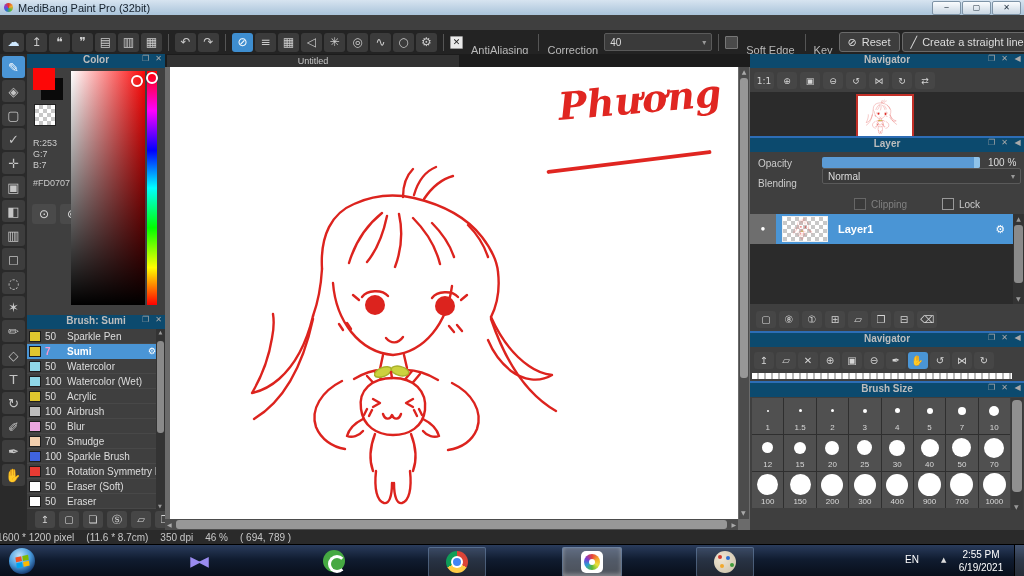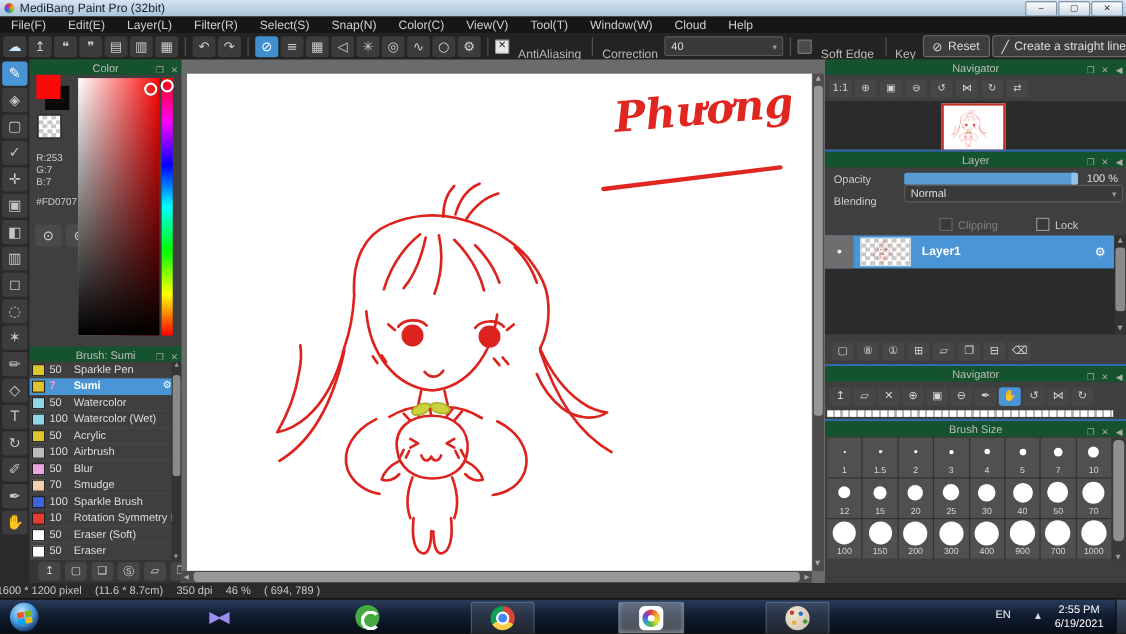--- a/index.html
+++ b/index.html
@@ -41,21 +41,21 @@
 
   
   .toolstrip{position:absolute;top:54px;left:0;width:27px;bottom:46px;background:#2a2a2a;
     display:flex;flex-direction:column;align-items:center;padding-top:2px;gap:2px;}
   .ts-btn{width:23px;height:22px;background:#3d3d3d;border-radius:3px;flex:none;color:#c5c5c5;
     font-size:13px;display:flex;align-items:center;justify-content:center;}
   .ts-btn.selected{background:#4a95d5;color:#fff;}
 
   
   .panel{position:absolute;background:#3f3f3f;}
-  .phead{height:14px;background:#14532d;display:flex;align-items:flex-end;font-size:10px;color:#bdbdbd;}
+  .phead{height:14px;background:#0c4a6e;display:flex;align-items:flex-start;font-size:10px;color:#bdbdbd;font-weight:bold;}
   .phead .ptitle{flex:1;text-align:center;}
   .phead .picon{width:13px;text-align:center;font-size:8px;color:#aaa;}
   .phead .spacer{width:26px;}
   .phead .spacer3{width:39px;}
   .splitter{position:absolute;left:0;right:0;bottom:0;height:2px;background:#2d6db5;}
 
   
   #colorpanel{left:27px;top:54px;width:138px;height:261px;}
   .sw-black{position:absolute;left:14px;top:24px;width:22px;height:22px;background:#0a0a0a;}
   .sw-red{position:absolute;left:6px;top:14px;width:22px;height:22px;}
@@ -192,47 +192,20 @@
   <div class="titlebar">
     <span class="app-ico"></span>
     <span>MediBang Paint Pro (32bit)</span>
     <div class="win-controls">
       <div class="win-btn ico">‒</div>
       <div class="win-btn ico">▢</div>
       <div class="win-btn ico">✕</div>
     </div>
   </div>
 
-  <div class="menubar">
-
-      <div class="menu-item">File(F)</div>
-
-      <div class="menu-item">Edit(E)</div>
-
-      <div class="menu-item">Layer(L)</div>
-
-      <div class="menu-item">Filter(R)</div>
-
-      <div class="menu-item">Select(S)</div>
-
-      <div class="menu-item">Snap(N)</div>
-
-      <div class="menu-item">Color(C)</div>
-
-      <div class="menu-item">View(V)</div>
-
-      <div class="menu-item">Tool(T)</div>
-
-      <div class="menu-item">Window(W)</div>
-
-      <div class="menu-item">Cloud</div>
-
-      <div class="menu-item">Help</div>
-
-  </div>
 
   <div class="toolbar">
 
       <div class="tb-btn accent">
         <span class="ico">☁</span>
       </div>
 
       <div class="tb-btn">
         <span class="ico">↥</span>
       </div>
@@ -560,20 +533,23 @@
         </div>
 
         <div class="sm-btn">
           <span class="ico">❐</span>
         </div>
 
     </div>
   </div>
 
   <div class="canvas-area">
+    <div class="tabbar">
+      <div class="tab">Untitled</div>
+    </div>
     <div class="page">
       <svg width="568" height="452" viewBox="0 0 568 452">
         <g id="charart" stroke="#dc231e" stroke-width="2.4" fill="none" stroke-linecap="round" stroke-linejoin="round">
           <path d="M233,130 C233,118 237,108 243,102"></path>
           <path d="M244,128 C248,114 256,104 266,100"></path>
           <path d="M254,132 C262,120 272,112 283,109"></path>
           <path d="M152,202 C150,168 162,146 184,137 C204,128 226,127 244,131 C274,138 298,152 312,170 C322,183 327,194 328,205 C330,222 327,238 321,250"></path>
           <path d="M152,202 C151,219 148,235 143,249"></path>
           <path d="M143,249 C137,274 126,297 109,312 C101,319 91,324 82,326 C92,309 99,290 102,271 C104,261 104,253 103,247"></path>
           <path d="M143,252 C133,298 114,334 84,352"></path>

